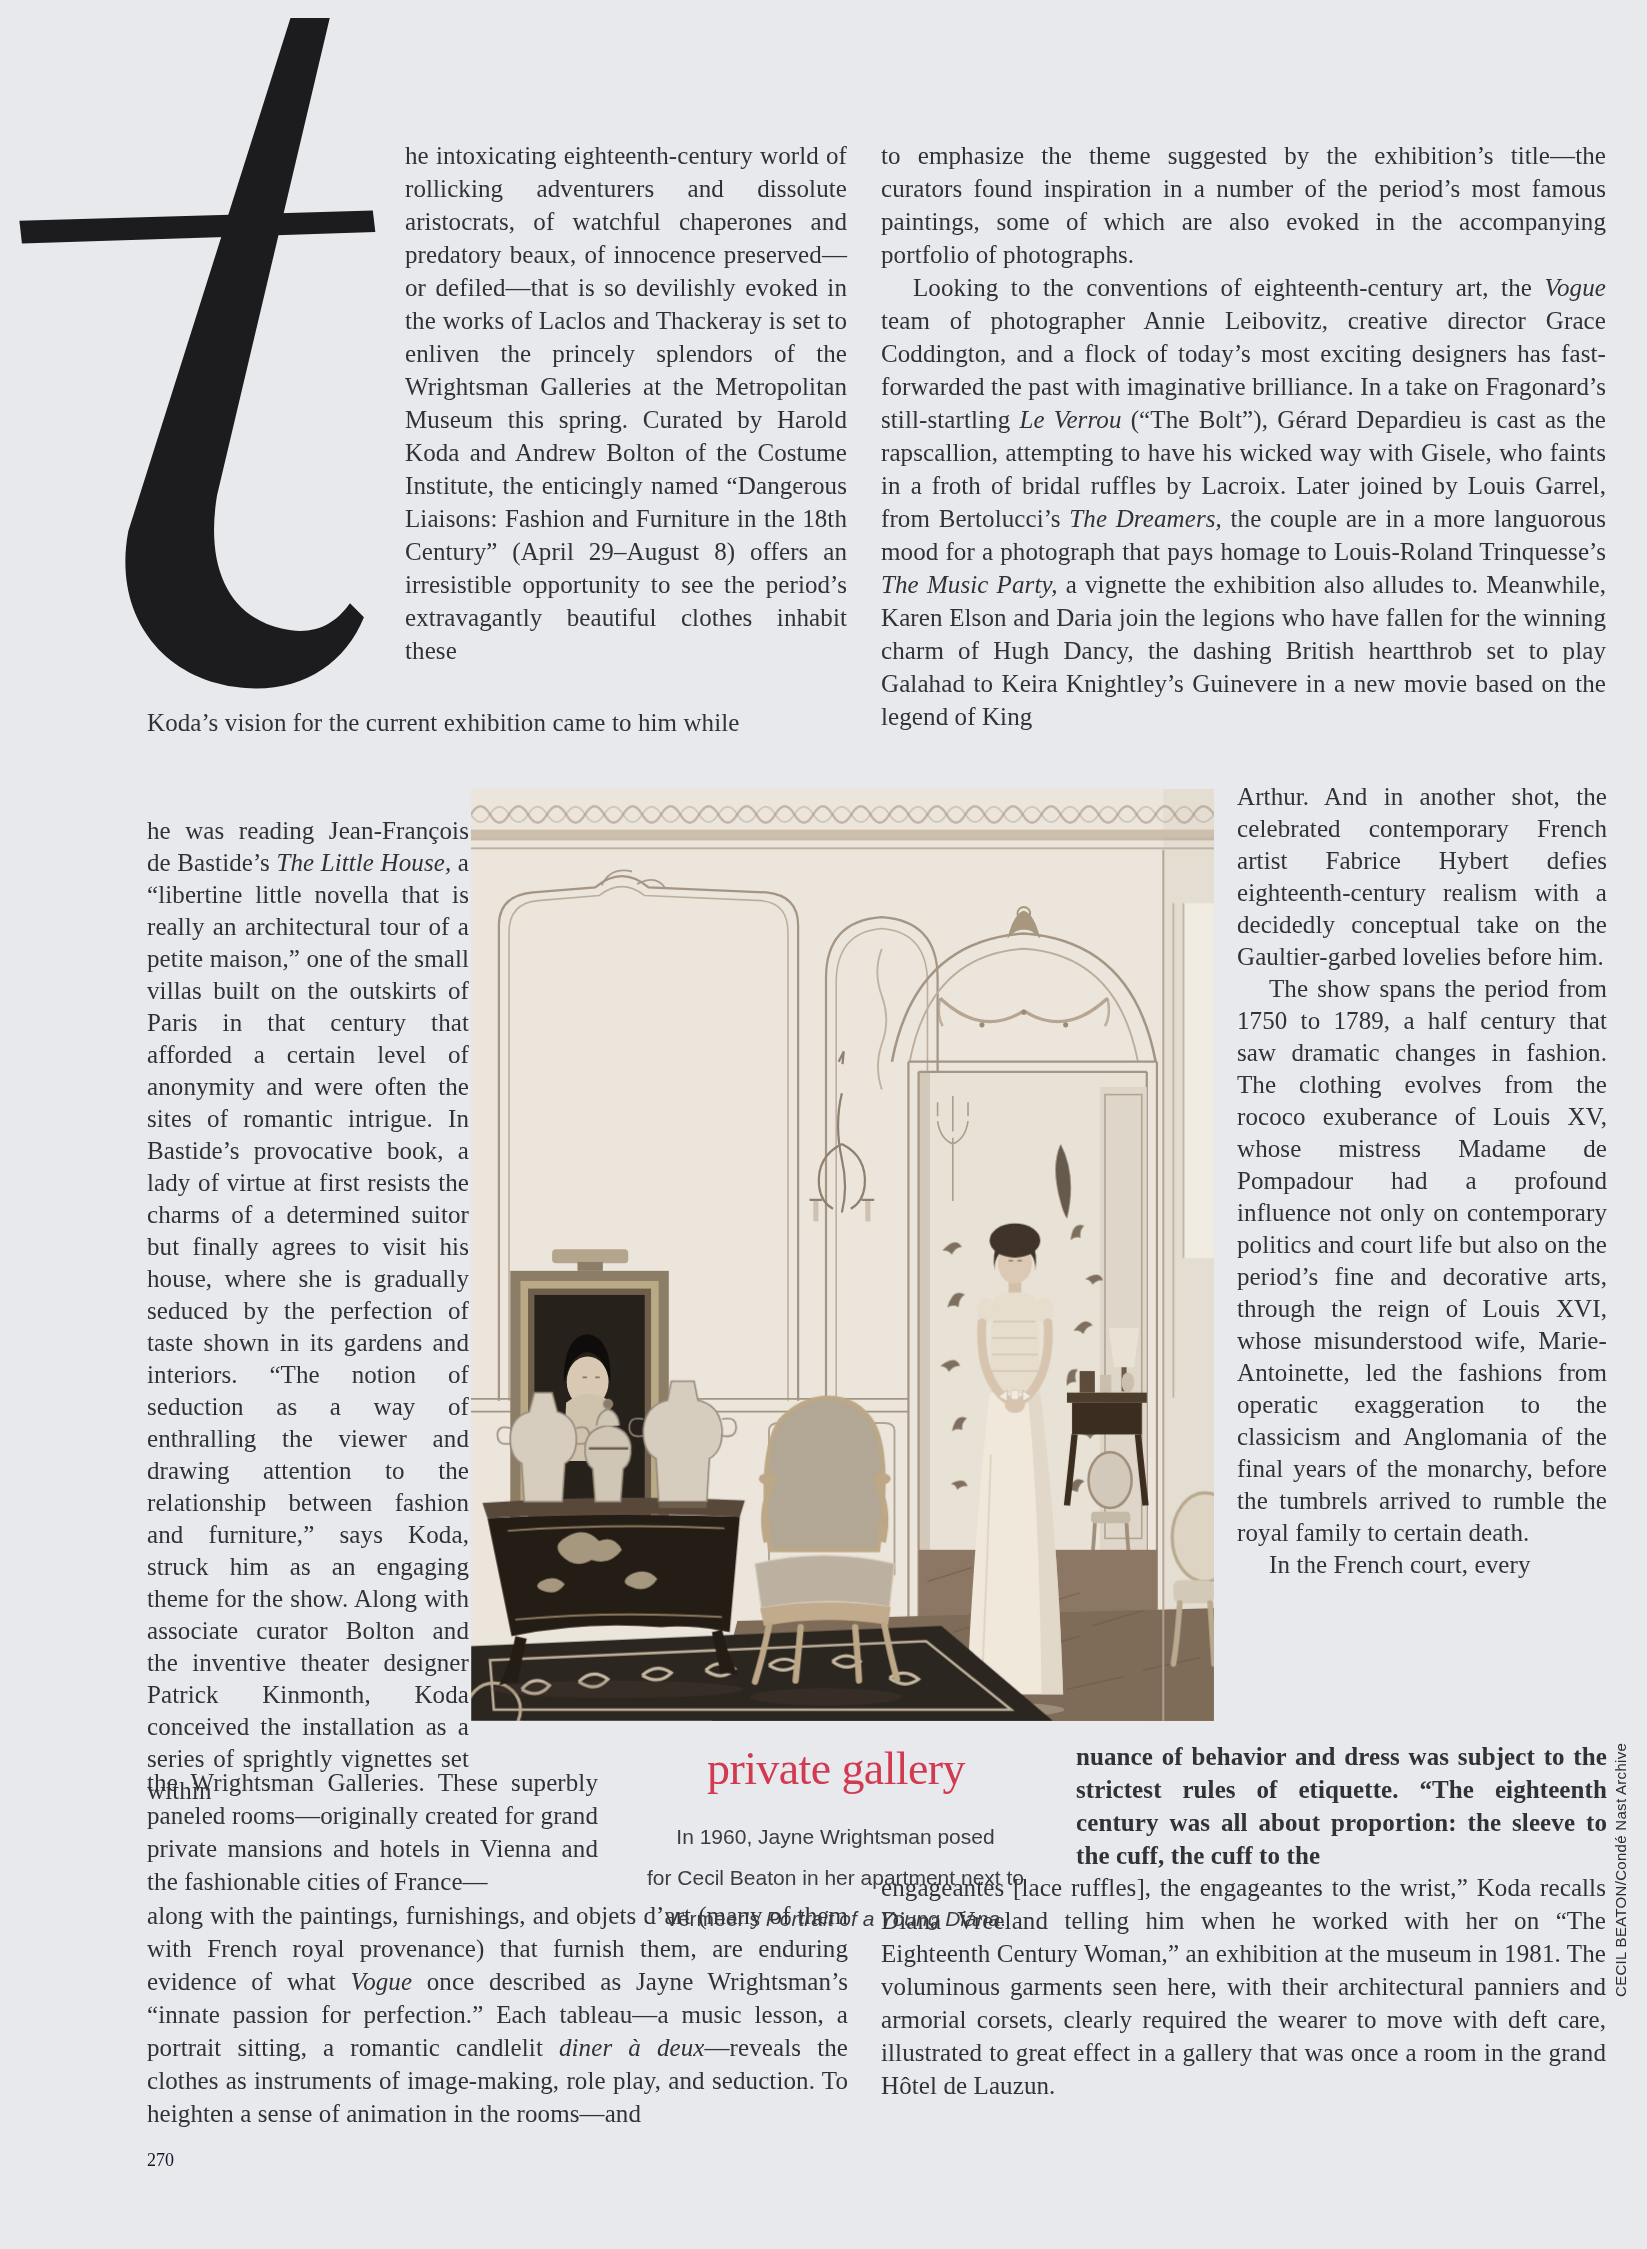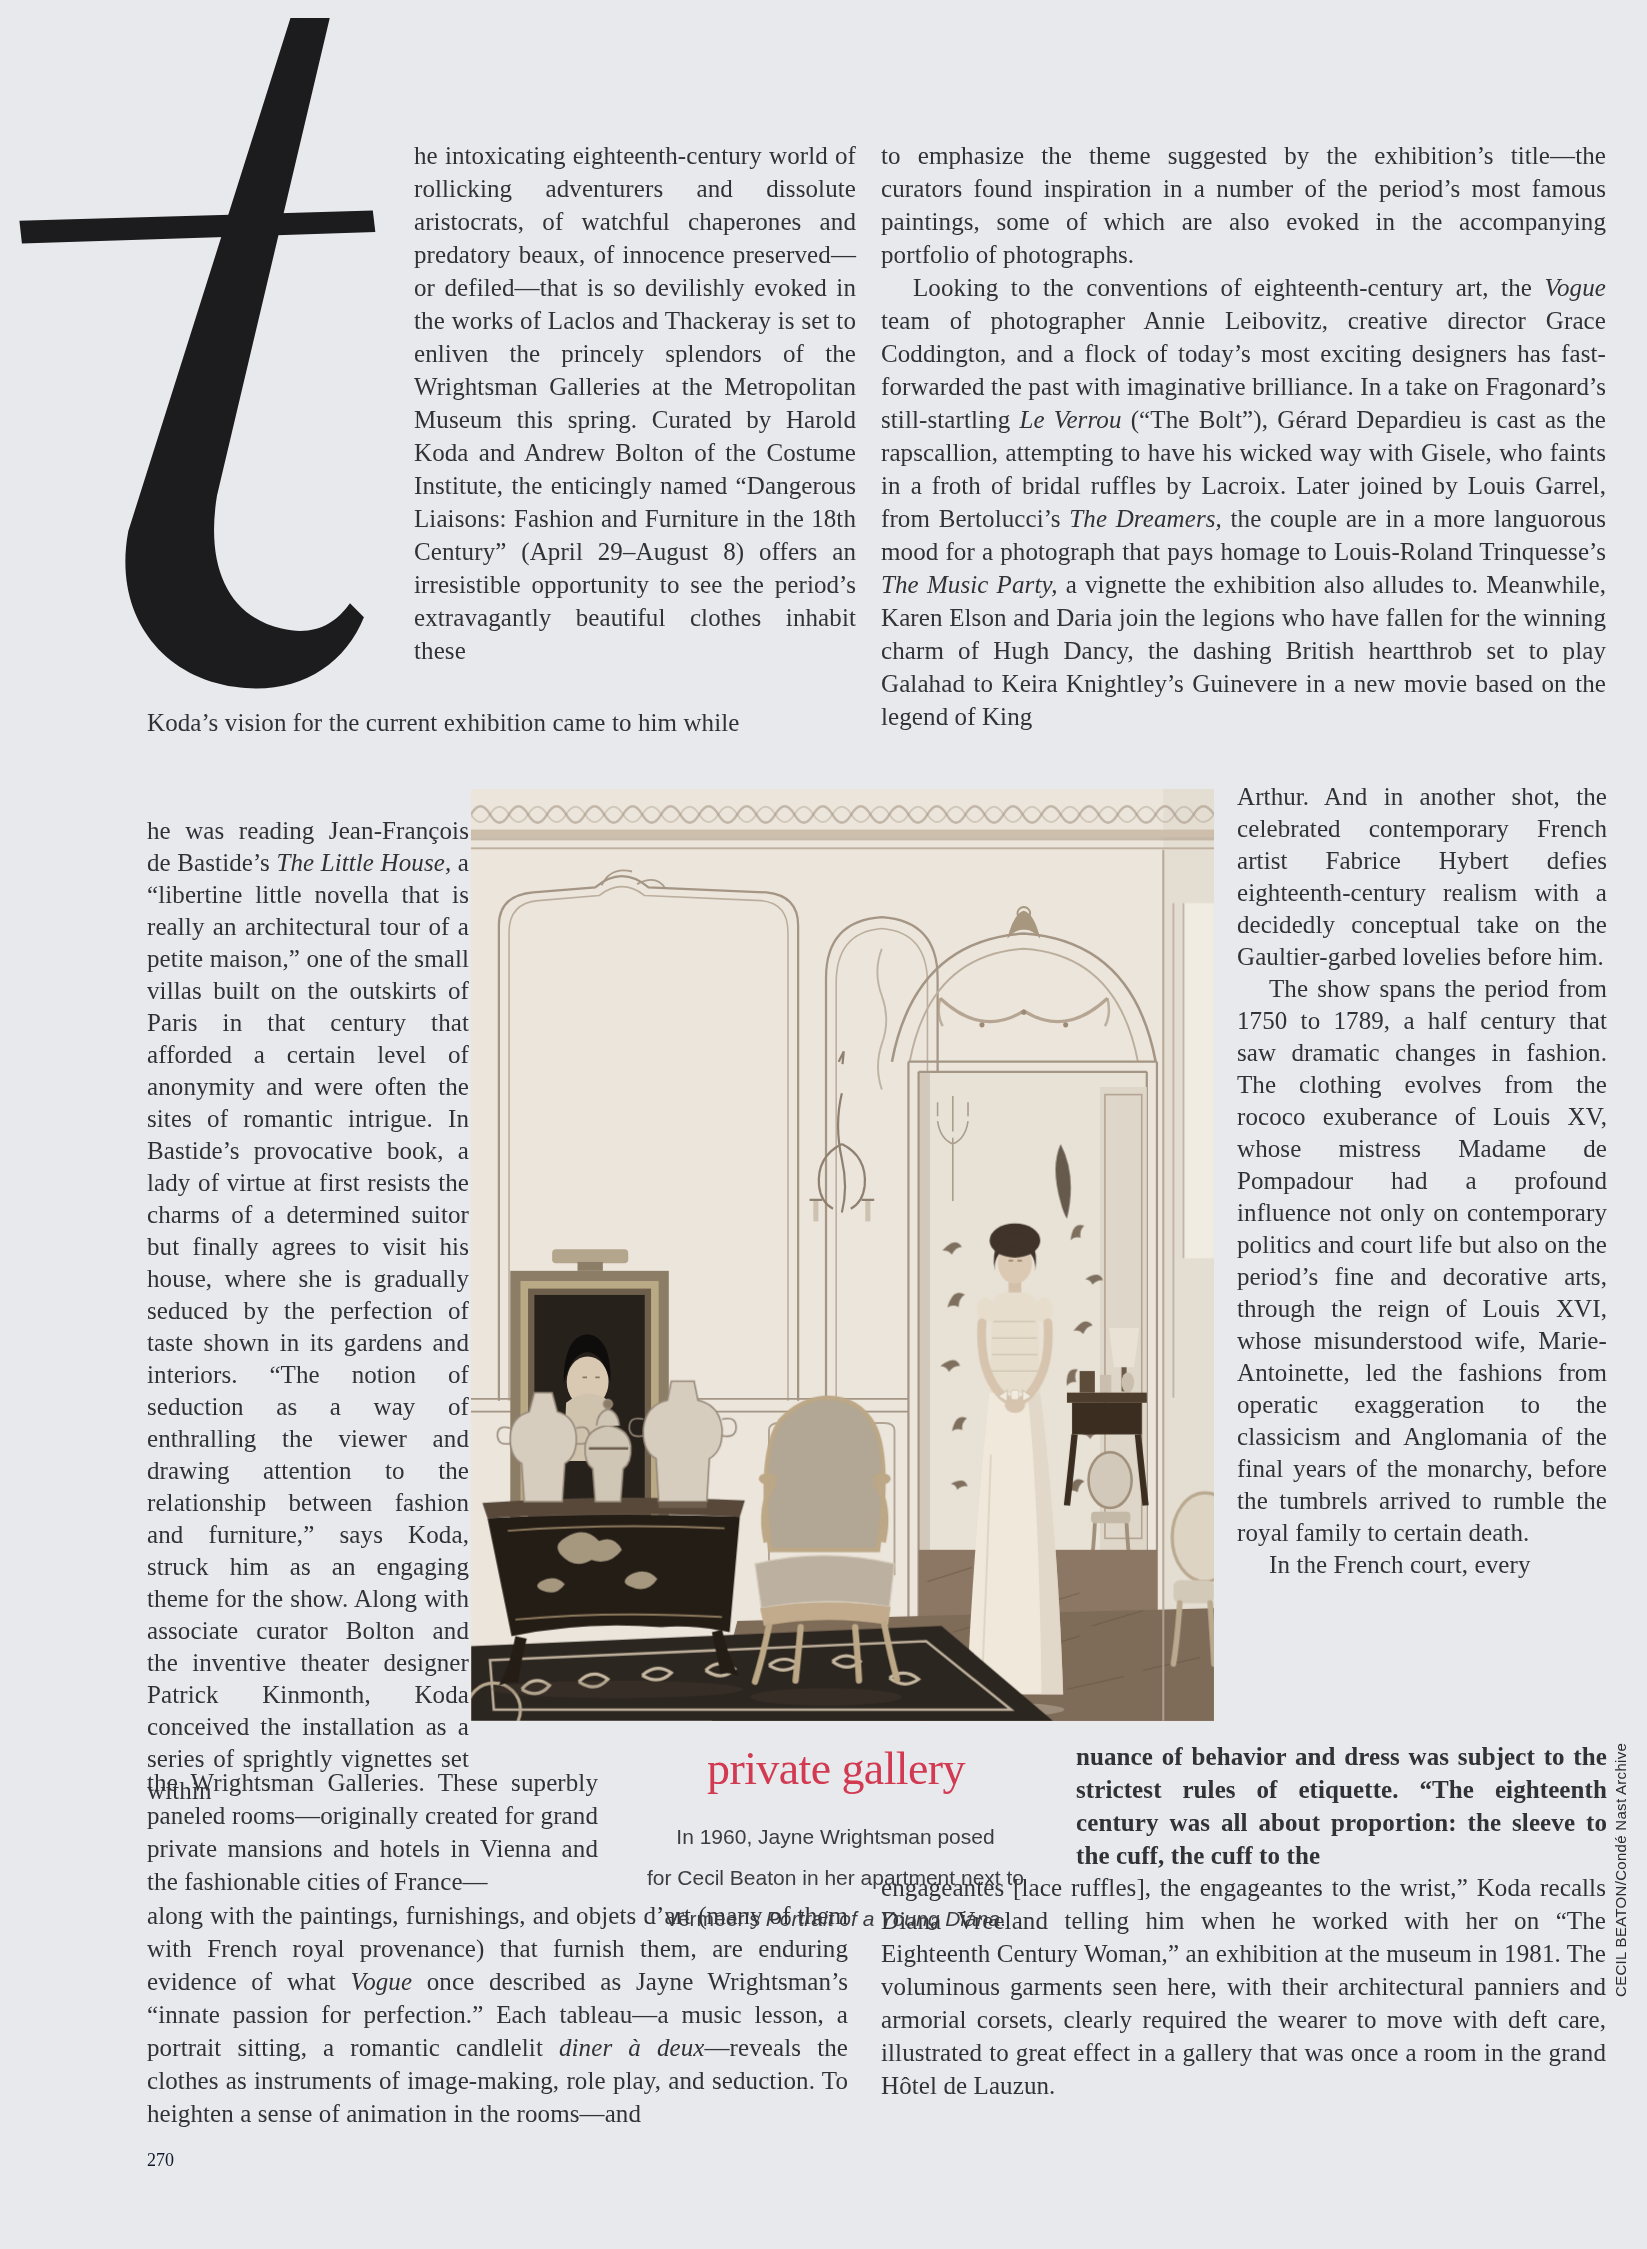--- a/index.html
+++ b/index.html
@@ -3,21 +3,21 @@
 <meta charset="utf-8">
 <style>
   html,body{margin:0;padding:0;}
   #page{position:relative;width:1648px;height:2250px;background:#e7e9ec;overflow:hidden;
         font-family:"Liberation Serif",serif;color:#323136;}
   .bt{position:absolute;font-size:25px;line-height:33px;text-align:justify;letter-spacing:0.1px;}
   .bt p{margin:0;}
   .bt p + p{text-indent:32px;}
   .narrow{line-height:32px;}
   em{font-style:italic;}
-  #block-left-top{left:414px;top:139px;width:442px;}
+  #block-left-top{left:405px;top:139px;width:442px;}
   #block-left-bridge{left:147px;top:706px;width:701px;}
   #block-left-narrow{left:147px;top:815px;width:322px;}
   #block-left-mid{left:147px;top:1766px;width:451px;}
   #block-left-bottom{left:147px;top:1899px;width:701px;}
   #block-right-top{left:881px;top:139px;width:725px;}
   #block-right-narrow{left:1237px;top:781px;width:370px;}
   #block-right-mid{left:1076px;top:1740px;width:531px;font-weight:bold;}
   #block-right-bottom{left:881px;top:1871px;width:725px;}
   #dropcap{position:absolute;left:7.6px;top:9px;width:380px;height:697px;}
   #photo{position:absolute;left:471px;top:789px;width:743px;height:932px;}

